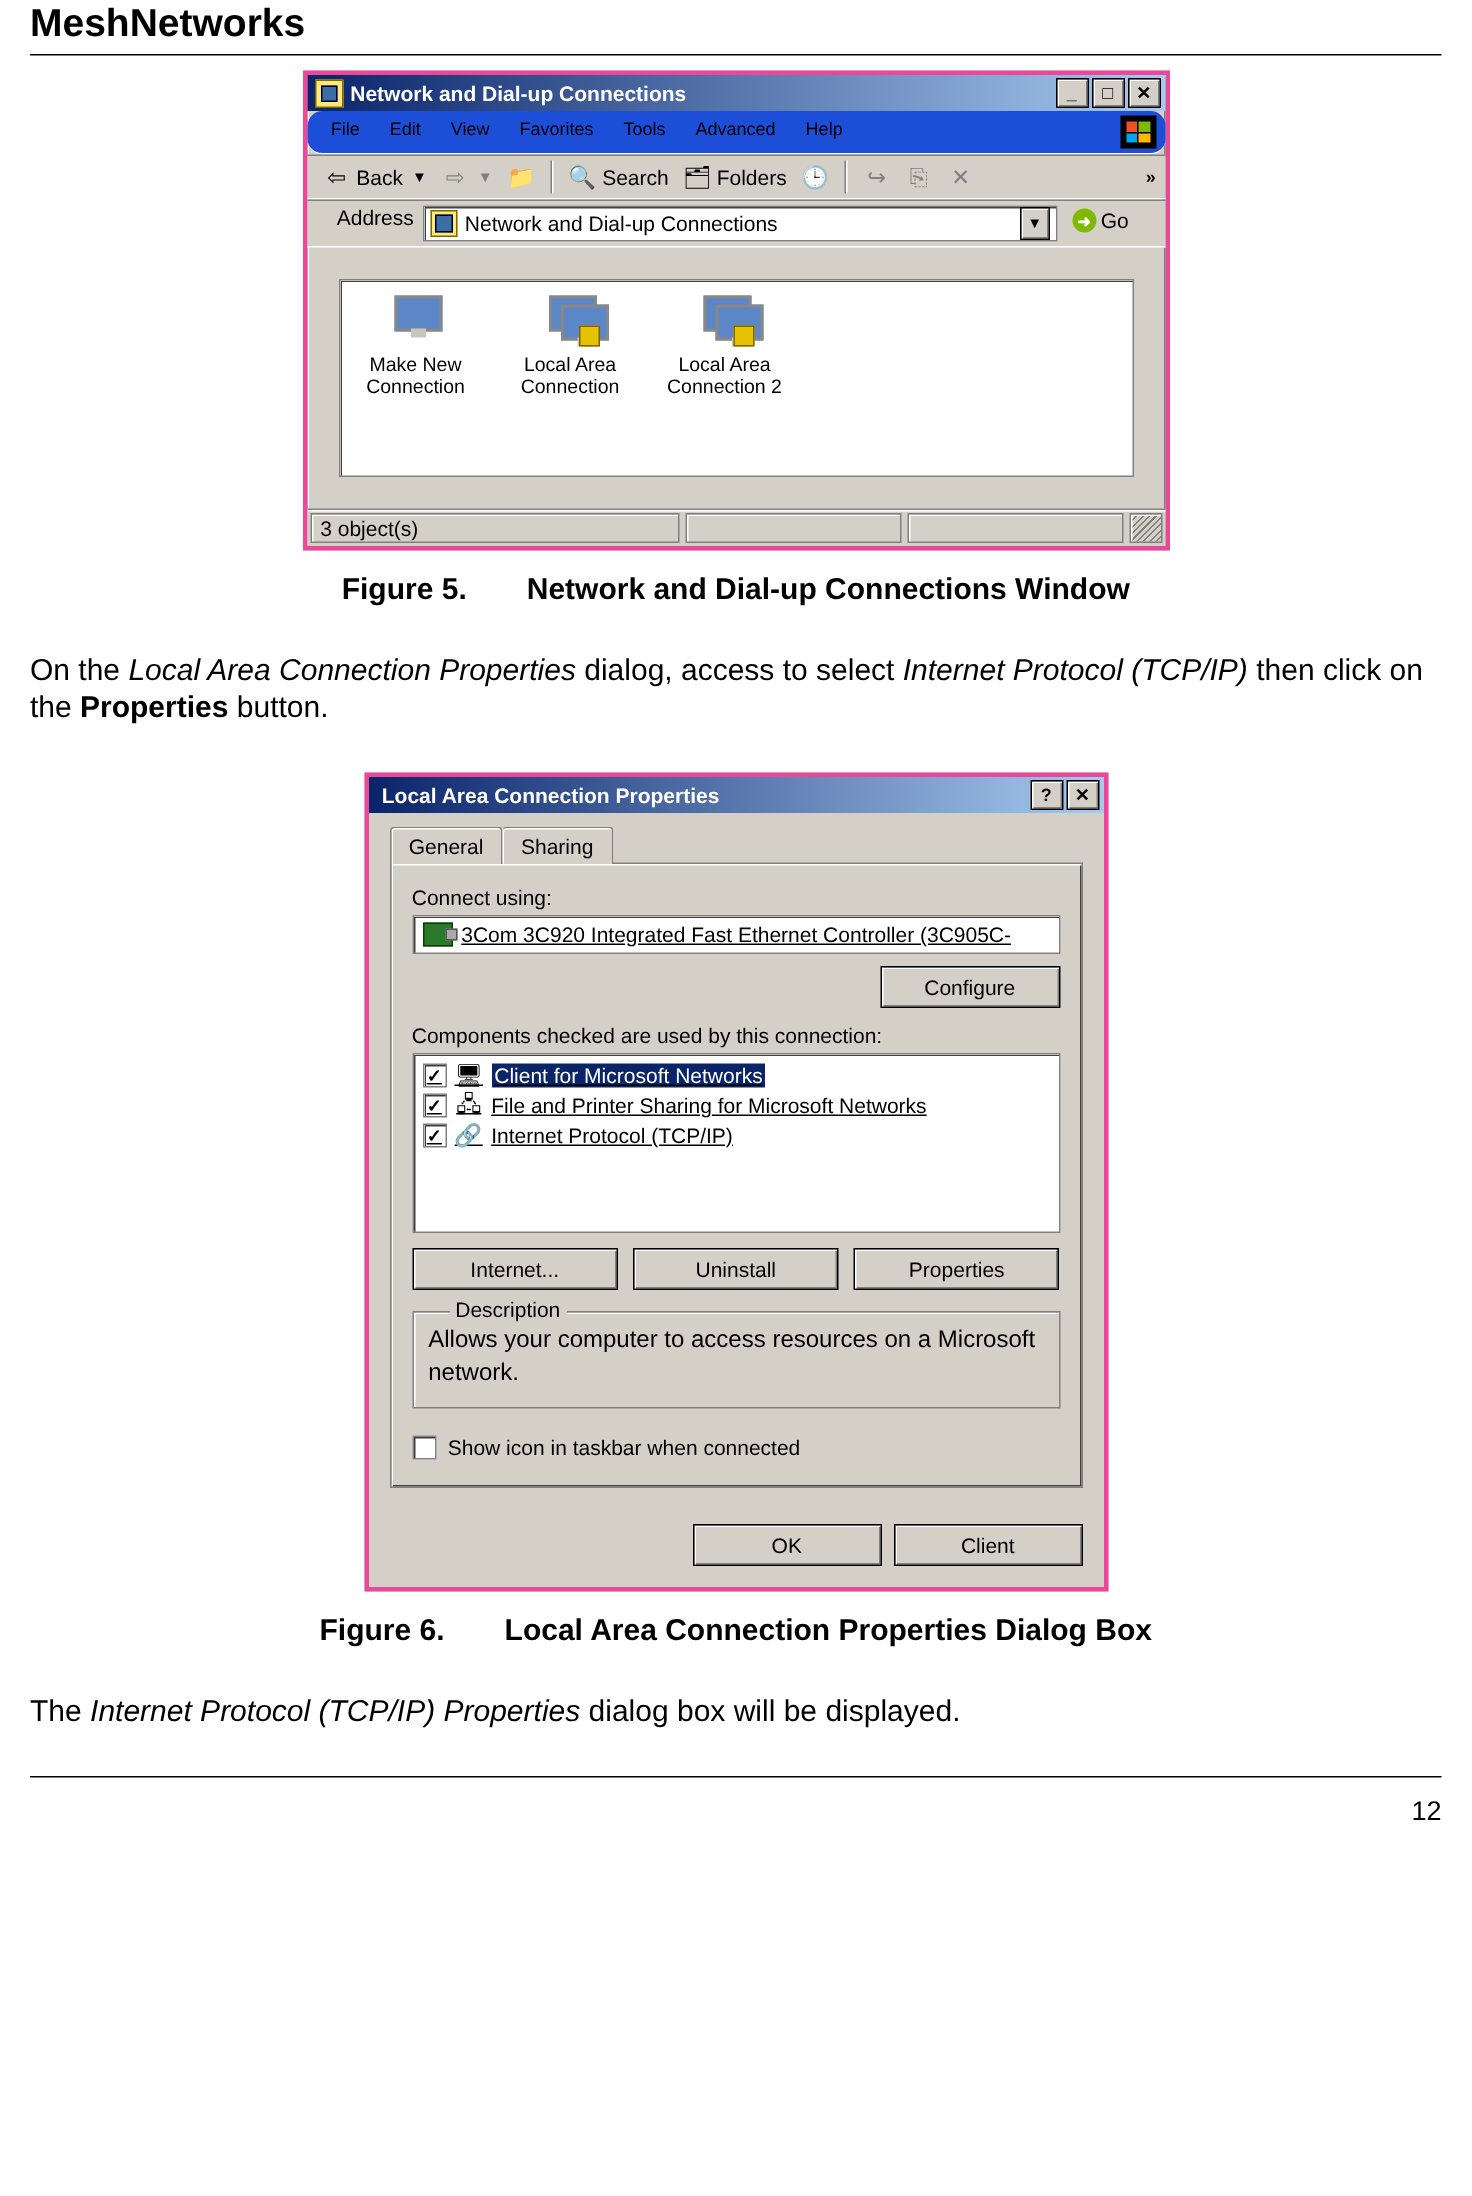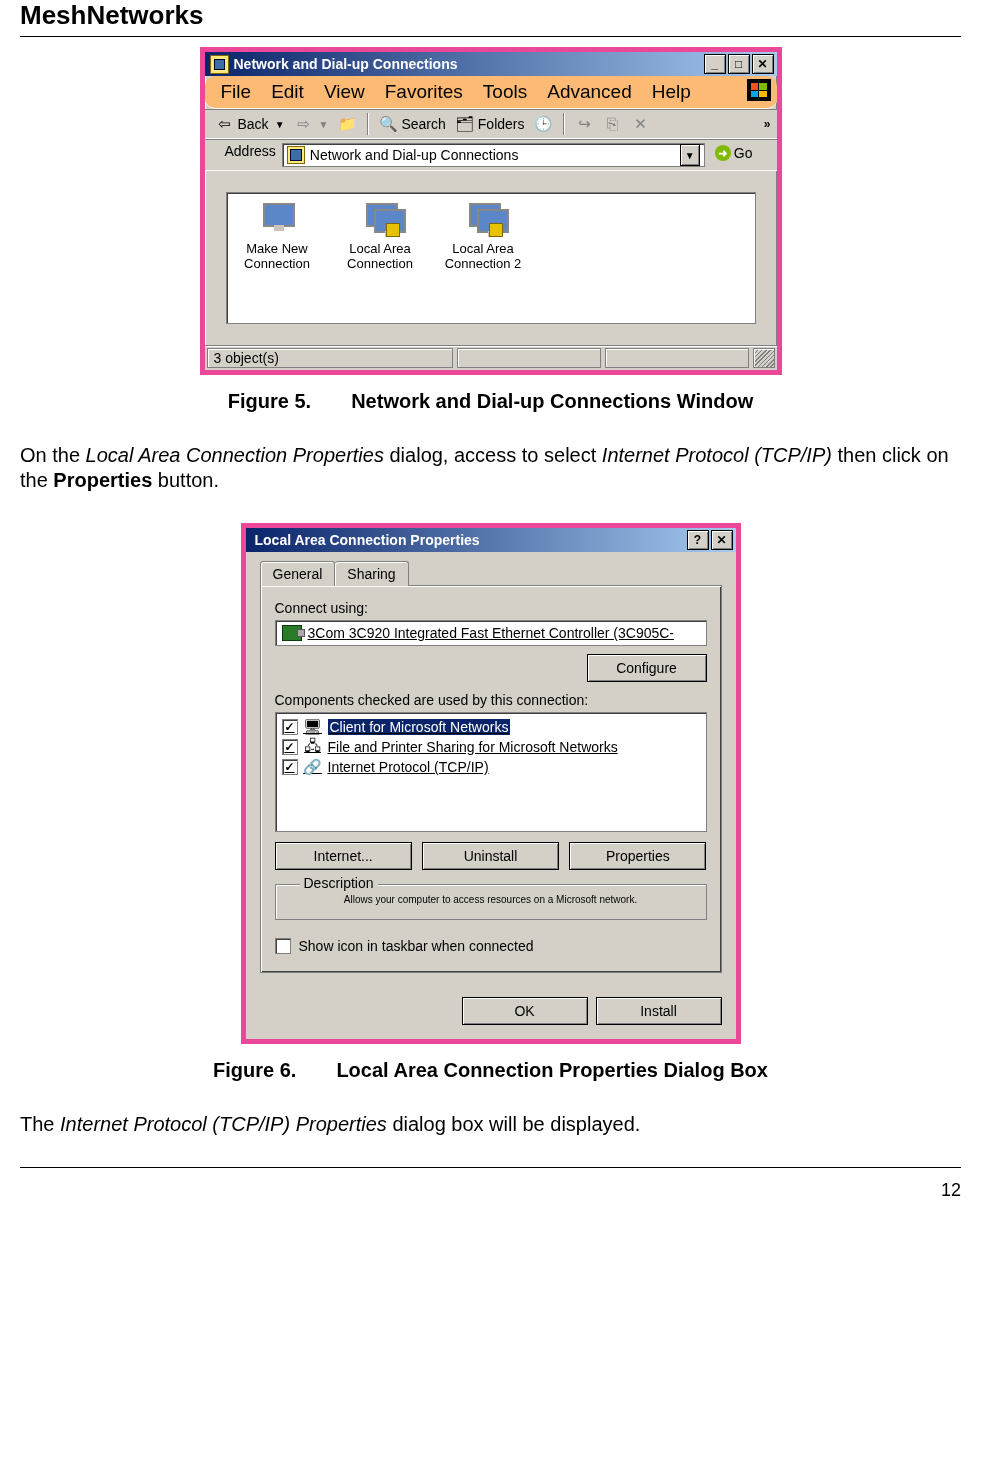--- a/index.html
+++ b/index.html
@@ -24,29 +24,29 @@
   .fig-center { text-align: center; }
   .caption { font-weight: bold; font-size: 20px; margin-top: 15px; }
   .caption .num { display:inline-block; margin-right: 40px; }
   .body-text { font-size: 20px; margin: 30px 0; line-height: 1.25; }
   .italic { font-style: italic; }
   .bold { font-weight: bold; }
   .page-num { text-align: right; font-size: 18px; padding-bottom: 10px; }
 
   
   .win { display: inline-block; text-align: left; font-family: Tahoma, "MS Sans Serif", sans-serif; font-size: 14px; color: black; }
-  .win-outer { border: 5px solid #ec4899; background: #d4d0c8; box-shadow: inset 1px 1px 0 #fff, inset -1px -1px 0 #808080; }
+  .win-outer { border: 3px solid #ec4899; background: #d4d0c8; box-shadow: inset 1px 1px 0 #fff, inset -1px -1px 0 #808080; }
   .titlebar { background: linear-gradient(to right, #0a246a, #a6caf0); color: white; display: flex; align-items: center; height: 24px; padding: 0 3px; font-weight: bold; font-size: 14px; }
   .titlebar .ti-icon { width: 17px; height: 17px; background: #ffe97a; border: 1px solid #806600; margin: 0 5px 0 2px; position: relative; }
   .titlebar .ti-icon::after { content:""; position:absolute; left:3px; top:3px; width:9px; height:9px; background:#3a6ea5; border:1px solid #003; }
   .titlebar .title-text { flex: 1; }
   .win-btns { display: flex; gap: 2px; }
   .win-btn { width: 20px; height: 18px; background: #d4d0c8; border: 1px solid #000; box-shadow: inset 1px 1px 0 #fff, inset -1px -1px 0 #808080; display:flex; align-items:center; justify-content:center; font-family: "Segoe UI Symbol", sans-serif; font-size: 12px; font-weight: bold; color: black; }
 
-  .menubar { display:flex; background:#fdba74; padding: 3px 6px; font-size: 19px; border-bottom: 1px solid #fff; border-radius: 10px; }
+  .menubar { display:flex; background:#1d4ed8; padding: 3px 6px; font-size: 12px; border-bottom: 1px solid #fff; border-radius: 10px; }
   .menubar .mitem { padding: 2px 10px; }
   .menubar .win-logo { margin-left: auto; width: 24px; height: 22px; background: #000; display:flex; align-items:center; justify-content:center; }
   .win-logo-inner { width: 16px; height: 14px; display:grid; grid-template-columns: 1fr 1fr; grid-template-rows: 1fr 1fr; gap:1px; }
   .win-logo-inner div:nth-child(1){background:#f25022;}
   .win-logo-inner div:nth-child(2){background:#7fba00;}
   .win-logo-inner div:nth-child(3){background:#00a4ef;}
   .win-logo-inner div:nth-child(4){background:#ffb900;}
 
   .toolbar { background:#d4d0c8; padding: 3px 6px; display:flex; align-items:center; border-top:1px solid #808080; border-bottom:1px solid #fff; font-size:14px; }
   .tb-sep { width:1px; height:22px; background:#808080; box-shadow:1px 0 0 #fff; margin:0 6px; }
@@ -96,21 +96,21 @@
   .btn-row3 { display:flex; gap: 10px; margin-top: 10px; }
   .btn-row3 .wbtn { flex:1; }
   .wbtn { background:#d4d0c8; border:1px solid #000; box-shadow: inset 1px 1px 0 #fff, inset -1px -1px 0 #808080; padding: 5px 14px; font-size:14px; text-align:center; min-width:90px; }
   .comp-list { height: 110px; overflow:hidden; }
   .comp-item { display:flex; align-items:center; gap:6px; padding:1px 0; font-size:14px; }
   .comp-item.sel .txt { background:#0a246a; color:#fff; padding:0 2px; }
   .chk { width:14px; height:14px; background:white; border:1px solid #808080; box-shadow:inset 1px 1px 0 #404040; display:flex; align-items:center; justify-content:center; font-size:12px; font-weight:bold; }
   .comp-ico { width:18px; height:18px; display:flex; align-items:center; justify-content:center; font-size:15px; }
   .fieldset { border:1px solid #808080; box-shadow: inset 1px 1px 0 #fff; padding: 8px 10px 12px 10px; margin-top: 14px; position:relative; }
   .fieldset .legend { position:absolute; top:-10px; left:24px; background:#d4d0c8; padding:0 4px; font-size:14px; }
-  .desc-text { font-size:10px; line-height:1.35;text-align:center; }
+  .desc-text { font-size:16px; line-height:1.35; }
   .chk-row { display:flex; align-items:flex-end; gap:8px; margin-top:18px; font-size:14px; }
   .dlg-footer { display:flex; gap:8px; justify-content:flex-end; padding: 10px 14px 14px 0; background:#d4d0c8; }
   .help-btn::before { content:"?"; }
 </style>
 </head>
 <body>
 
 <div class="page">
   <div class="header-title">MeshNetworks</div>
   <hr class="thin">
@@ -285,21 +285,21 @@
             <div class="desc-text">Allows your computer to access resources on a Microsoft network.</div>
           </div>
           <div class="chk-row">
             <span class="chk"></span>
             <span>Show icon in taskbar when connected</span>
           </div>
         </div>
       </div>
       <div class="dlg-footer">
         <div class="wbtn" style="min-width:96px;">OK</div>
-        <div class="wbtn" style="min-width:96px;">Install</div>
+        <div class="wbtn" style="min-width:96px;">Client</div>
       </div>
     </div>
     <div class="caption">
       <span class="num">Figure 6.</span><span>Local Area Connection Properties Dialog Box</span>
     </div>
   </div>
 
   <p class="body-text">
     <span>The </span><span class="italic">Internet Protocol (TCP/IP) Properties</span><span> dialog box will be displayed.</span>
   </p>

